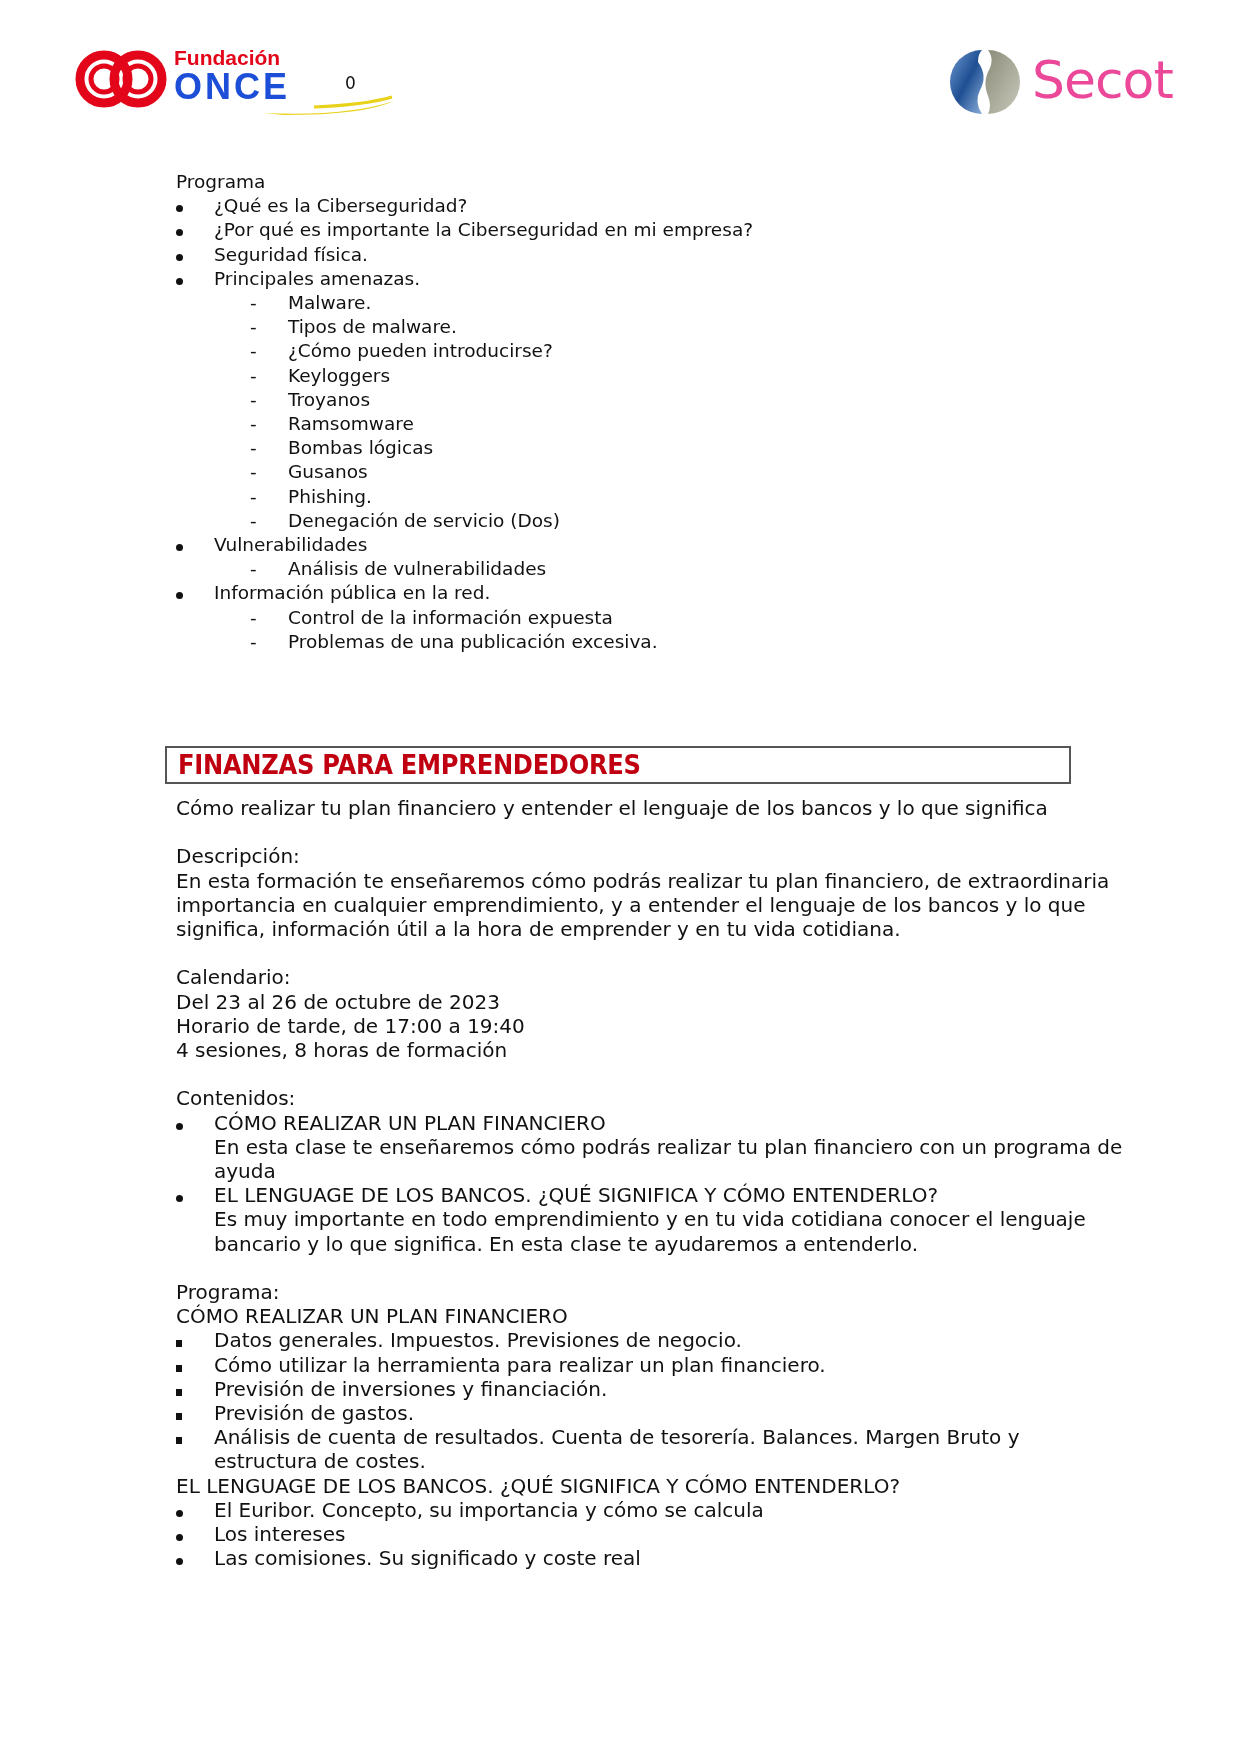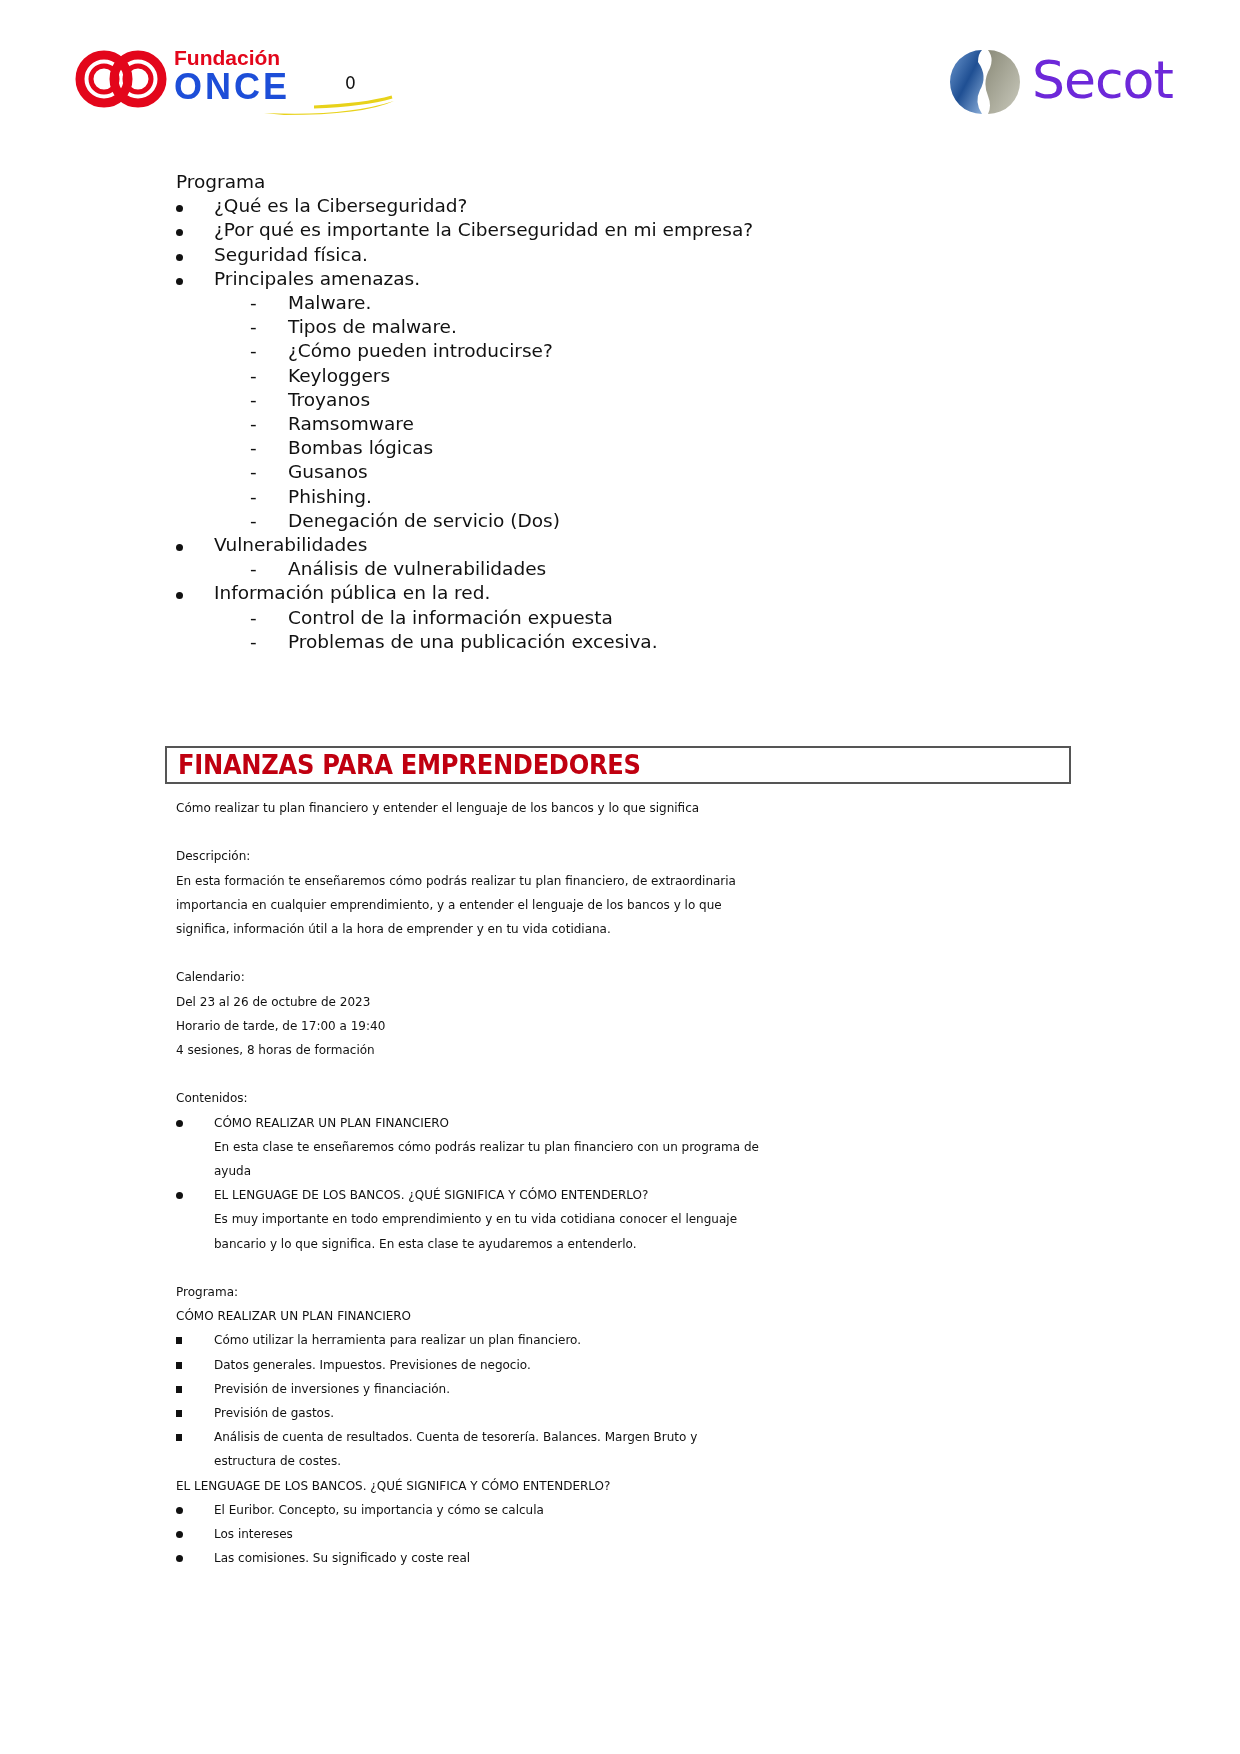--- a/index.html
+++ b/index.html
@@ -12,42 +12,42 @@
     
     .logo-once { position: absolute; left: 74px; top: 44px; width: 260px; height: 80px; }
     .once-rings { position: absolute; left: 0; top: 5px; width: 94px; height: 60px; }
     .once-text1 { position: absolute; left: 100px; top: 2px; font-family: "Liberation Sans", sans-serif; font-weight: bold; font-size: 21px; color: #e3061b; letter-spacing: 0px; }
     .once-text2 { position: absolute; left: 100px; top: 22px; font-family: "Liberation Sans", sans-serif; font-weight: 700; font-size: 36px; color: #1d4ed8; letter-spacing: 3px; }
     .once-swoosh { position: absolute; left: 150px; top: 45px; width: 175px; height: 30px; }
     .page-number { position: absolute; left: 345px; top: 73px; font-family: "DejaVu Sans", sans-serif; font-size: 17px; color: #111; }
 
     .logo-secot { position: absolute; left: 948px; top: 44px; width: 220px; height: 76px; }
     .secot-mark { position: absolute; left: 0; top: 2px; width: 72px; height: 72px; }
-    .secot-text { position: absolute; left: 84px; top: 6px; font-family: "DejaVu Sans", sans-serif; font-size: 52px; color: #6d28d9; letter-spacing: -1px; }
+    .secot-text { position: absolute; left: 84px; top: 6px; font-family: "DejaVu Sans", sans-serif; font-size: 52px; color: #ec4899; letter-spacing: -1px; }
 
     
     .content { position: absolute; left: 176px; top: 170px; width: 900px; font-size: 18.5px; line-height: 24.2px; }
     .bold { font-weight: normal; }
     .line { white-space: nowrap; }
     .bullet-row { position: relative; padding-left: 38px; }
     .bullet-row .mark { position: absolute; left: 0; top: 0; width: 20px; }
     .sub-row { position: relative; padding-left: 112px; }
     .sub-row .mark { position: absolute; left: 74px; top: 0; }
 
     .section-box {
       position: absolute; left: 165px; top: 736px; width: 906px; height: 38px;
       border: 2px solid #555555; box-sizing: border-box; margin-top: 10px;
     }
     .section-title {
       position: absolute; left: 11px; top: 2px; font-size: 26px; font-weight: bold;
       color: #c00010; letter-spacing: -0.3px; font-family: "DejaVu Sans", sans-serif;
       transform: scaleX(0.93); transform-origin: left center;
     }
 
-    .content2 { position: absolute; left: 176px; top: 796px; width: 900px; font-size: 12px; line-height: 24.2px; }
+    .content2 { position: absolute; left: 176px; top: 796px; width: 900px; font-size: 20px; line-height: 24.2px; }
     .gap { height: 24.2px; }
     .sq { display: inline-block; width: 6px; height: 7px; background: #111; margin-top: 9px; }
     .dot { display: inline-block; width: 7px; height: 7px; border-radius: 50%; background: #111; margin-top: 9px; }
   </style>
 </head>
 <body>
 
 <div class="page">
 
   <div class="logo-once">
@@ -133,22 +133,22 @@
     <div class="bullet-row line"><span class="mark"><span class="dot"></span></span><span>CÓMO REALIZAR UN PLAN FINANCIERO</span></div>
     <div class="bullet-row line">En esta clase te enseñaremos cómo podrás realizar tu plan financiero con un programa de</div>
     <div class="bullet-row line">ayuda</div>
     <div class="bullet-row line"><span class="mark"><span class="dot"></span></span><span>EL LENGUAGE DE LOS BANCOS. ¿QUÉ SIGNIFICA Y CÓMO ENTENDERLO?</span></div>
     <div class="bullet-row line">Es muy importante en todo emprendimiento y en tu vida cotidiana conocer el lenguaje</div>
     <div class="bullet-row line">bancario y lo que significa. En esta clase te ayudaremos a entenderlo.</div>
     <div class="gap"></div>
 
     <div class="line bold">Programa:</div>
     <div class="line">CÓMO REALIZAR UN PLAN FINANCIERO</div>
+    <div class="bullet-row line"><span class="mark"><span class="sq"></span></span><span>Datos generales. Impuestos. Previsiones de negocio.</span></div>
     <div class="bullet-row line"><span class="mark"><span class="sq"></span></span><span>Cómo utilizar la herramienta para realizar un plan financiero.</span></div>
-    <div class="bullet-row line"><span class="mark"><span class="sq"></span></span><span>Datos generales. Impuestos. Previsiones de negocio.</span></div>
     <div class="bullet-row line"><span class="mark"><span class="sq"></span></span><span>Previsión de inversiones y financiación.</span></div>
     <div class="bullet-row line"><span class="mark"><span class="sq"></span></span><span>Previsión de gastos.</span></div>
     <div class="bullet-row line"><span class="mark"><span class="sq"></span></span><span>Análisis de cuenta de resultados. Cuenta de tesorería. Balances. Margen Bruto y</span></div>
     <div class="bullet-row line">estructura de costes.</div>
     <div class="line">EL LENGUAGE DE LOS BANCOS. ¿QUÉ SIGNIFICA Y CÓMO ENTENDERLO?</div>
     <div class="bullet-row line"><span class="mark"><span class="dot"></span></span><span>El Euribor. Concepto, su importancia y cómo se calcula</span></div>
     <div class="bullet-row line"><span class="mark"><span class="dot"></span></span><span>Los intereses</span></div>
     <div class="bullet-row line"><span class="mark"><span class="dot"></span></span><span>Las comisiones. Su significado y coste real</span></div>
   </div>
 

